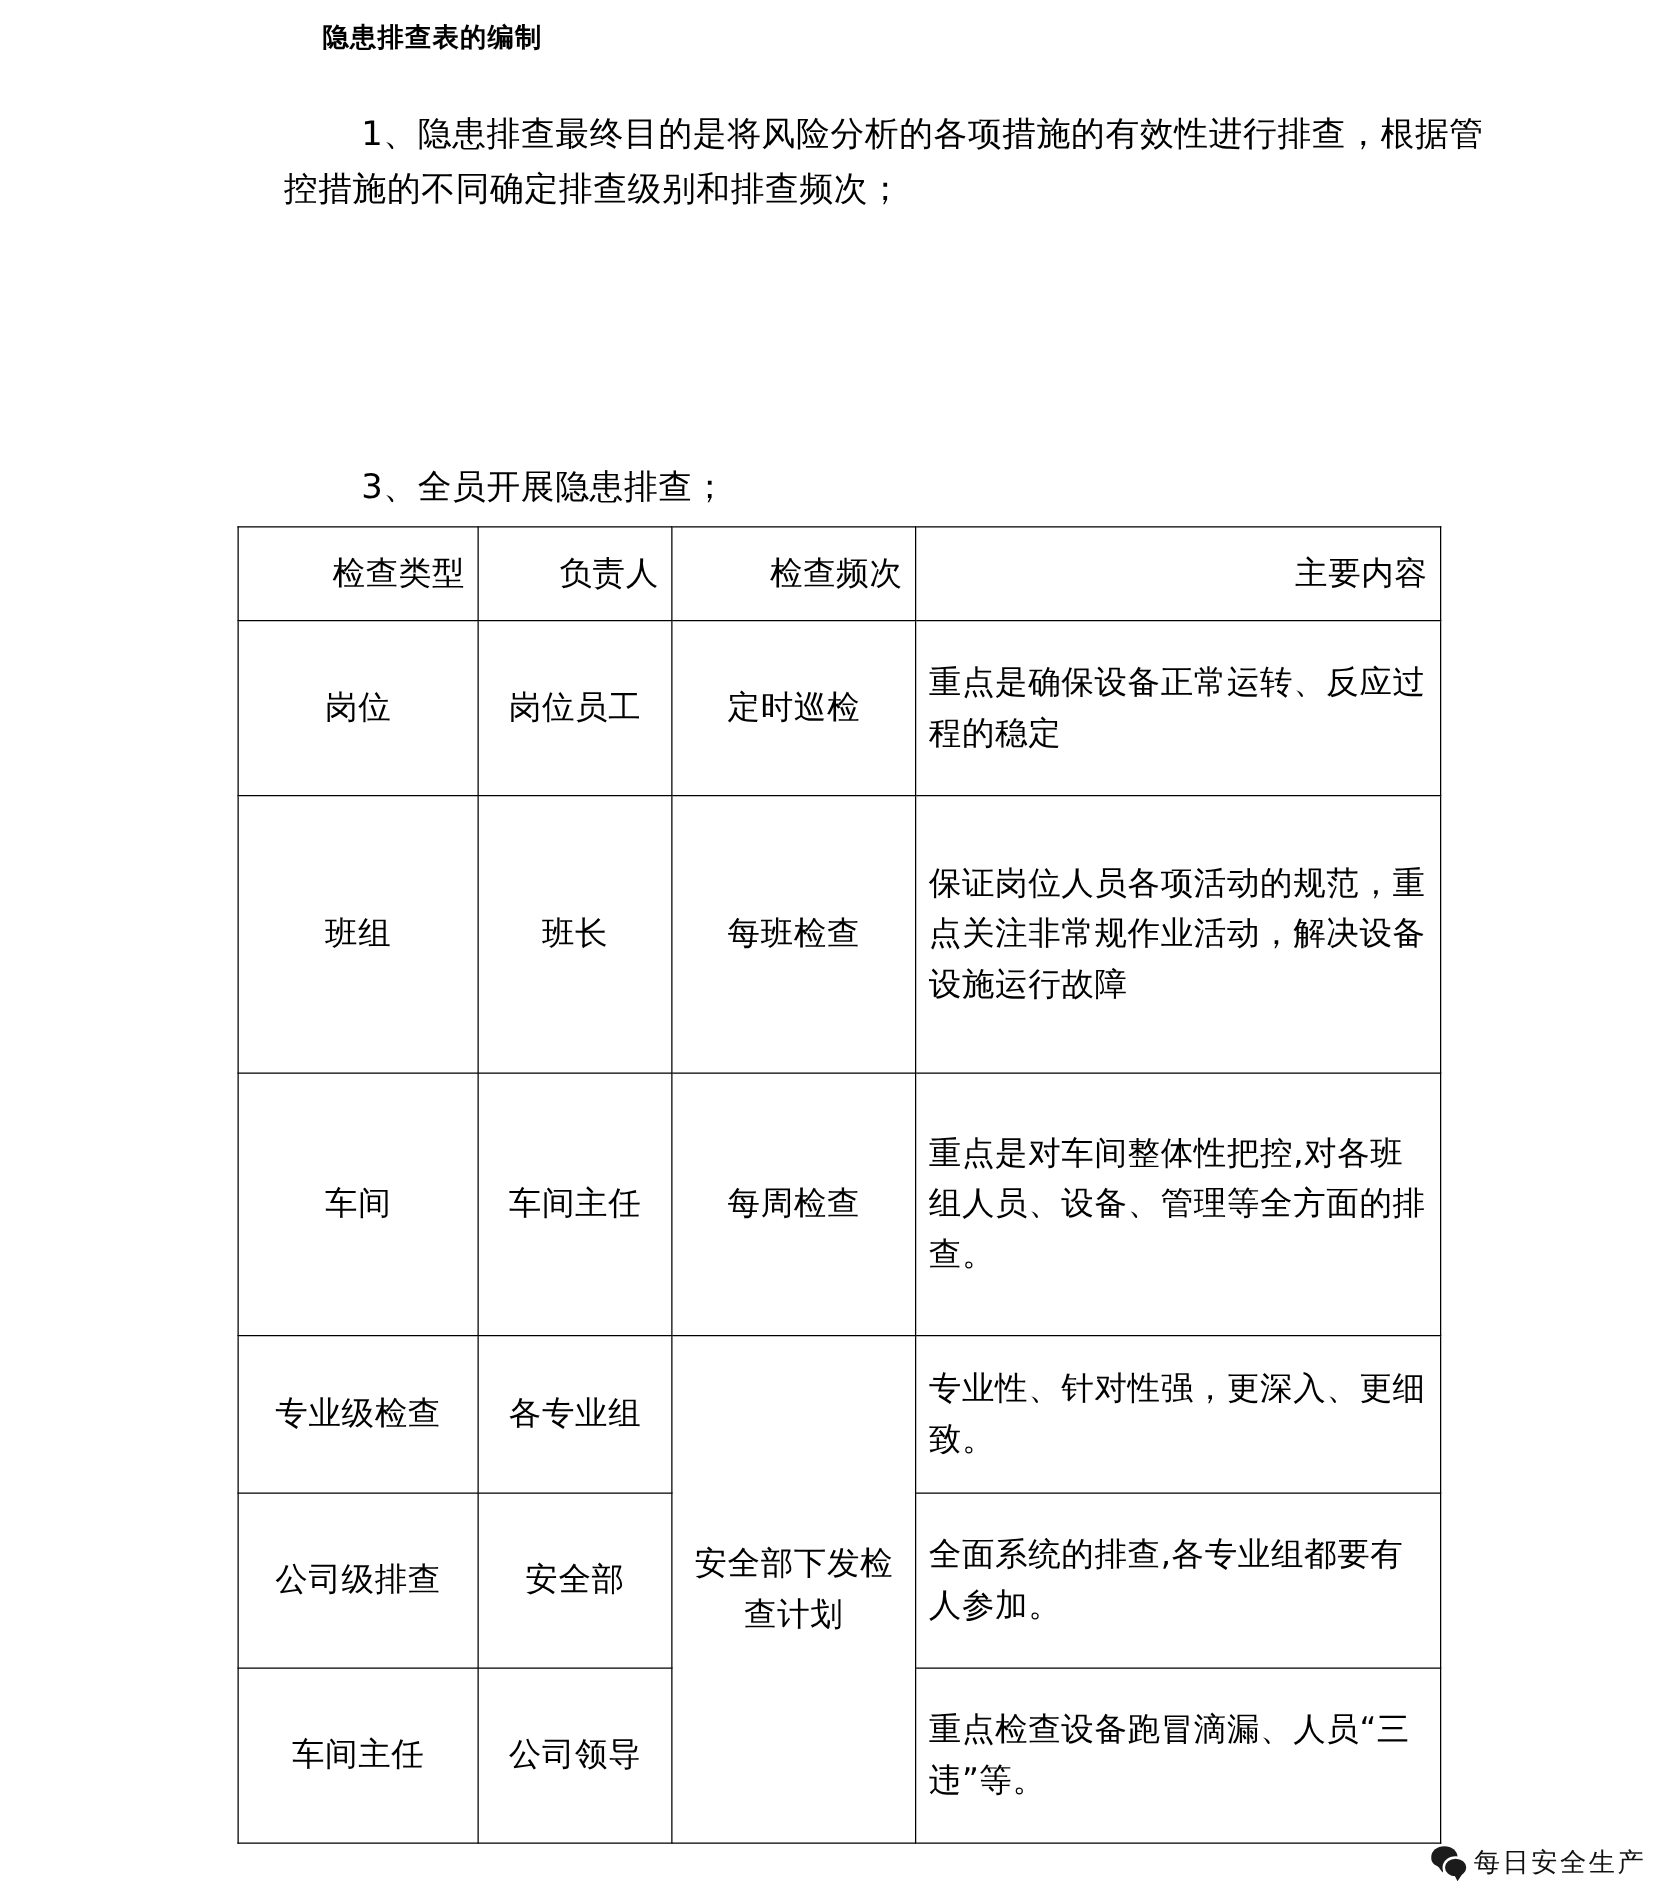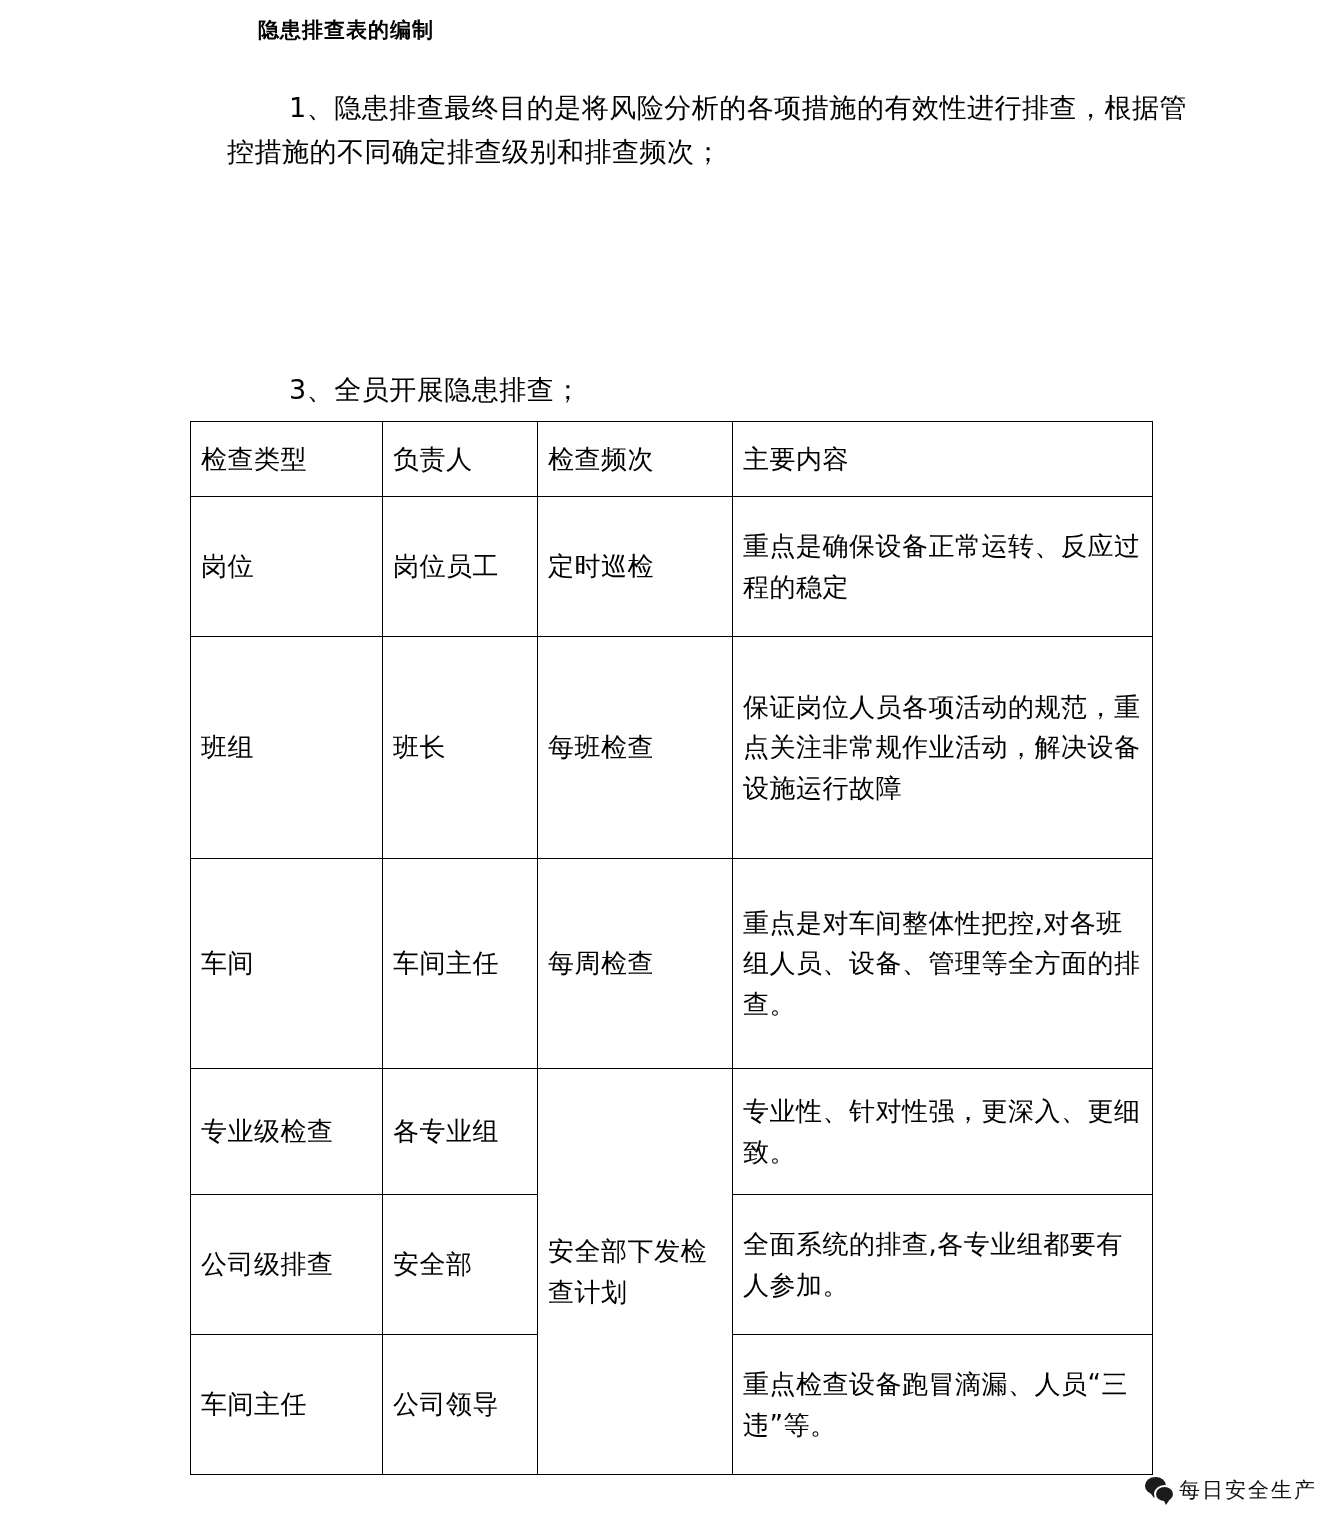--- a/index.html
+++ b/index.html
@@ -60,25 +60,25 @@
     padding: 6px 10px;
     vertical-align: middle;
     line-height: 1.55;
     letter-spacing: 0.5px;
   }
   .col-a { width: 192px; }
   .col-b { width: 155px; }
   .col-c { width: 195px; }
   .col-d { width: 420px; }
 
-  .c-center { text-align: left; margin-left: 32px; }
+  .c-center { text-align: center; margin-left: 32px; }
   .c-left { text-align: left; }
 
   td.head {
-    text-align: left;
+    text-align: right;
     height: 62px;
   }
 
   .footer-badge {
     position: absolute;
     right: 22px;
     bottom: 16px;
     display: flex;
     align-items: center;
     gap: 4px;

